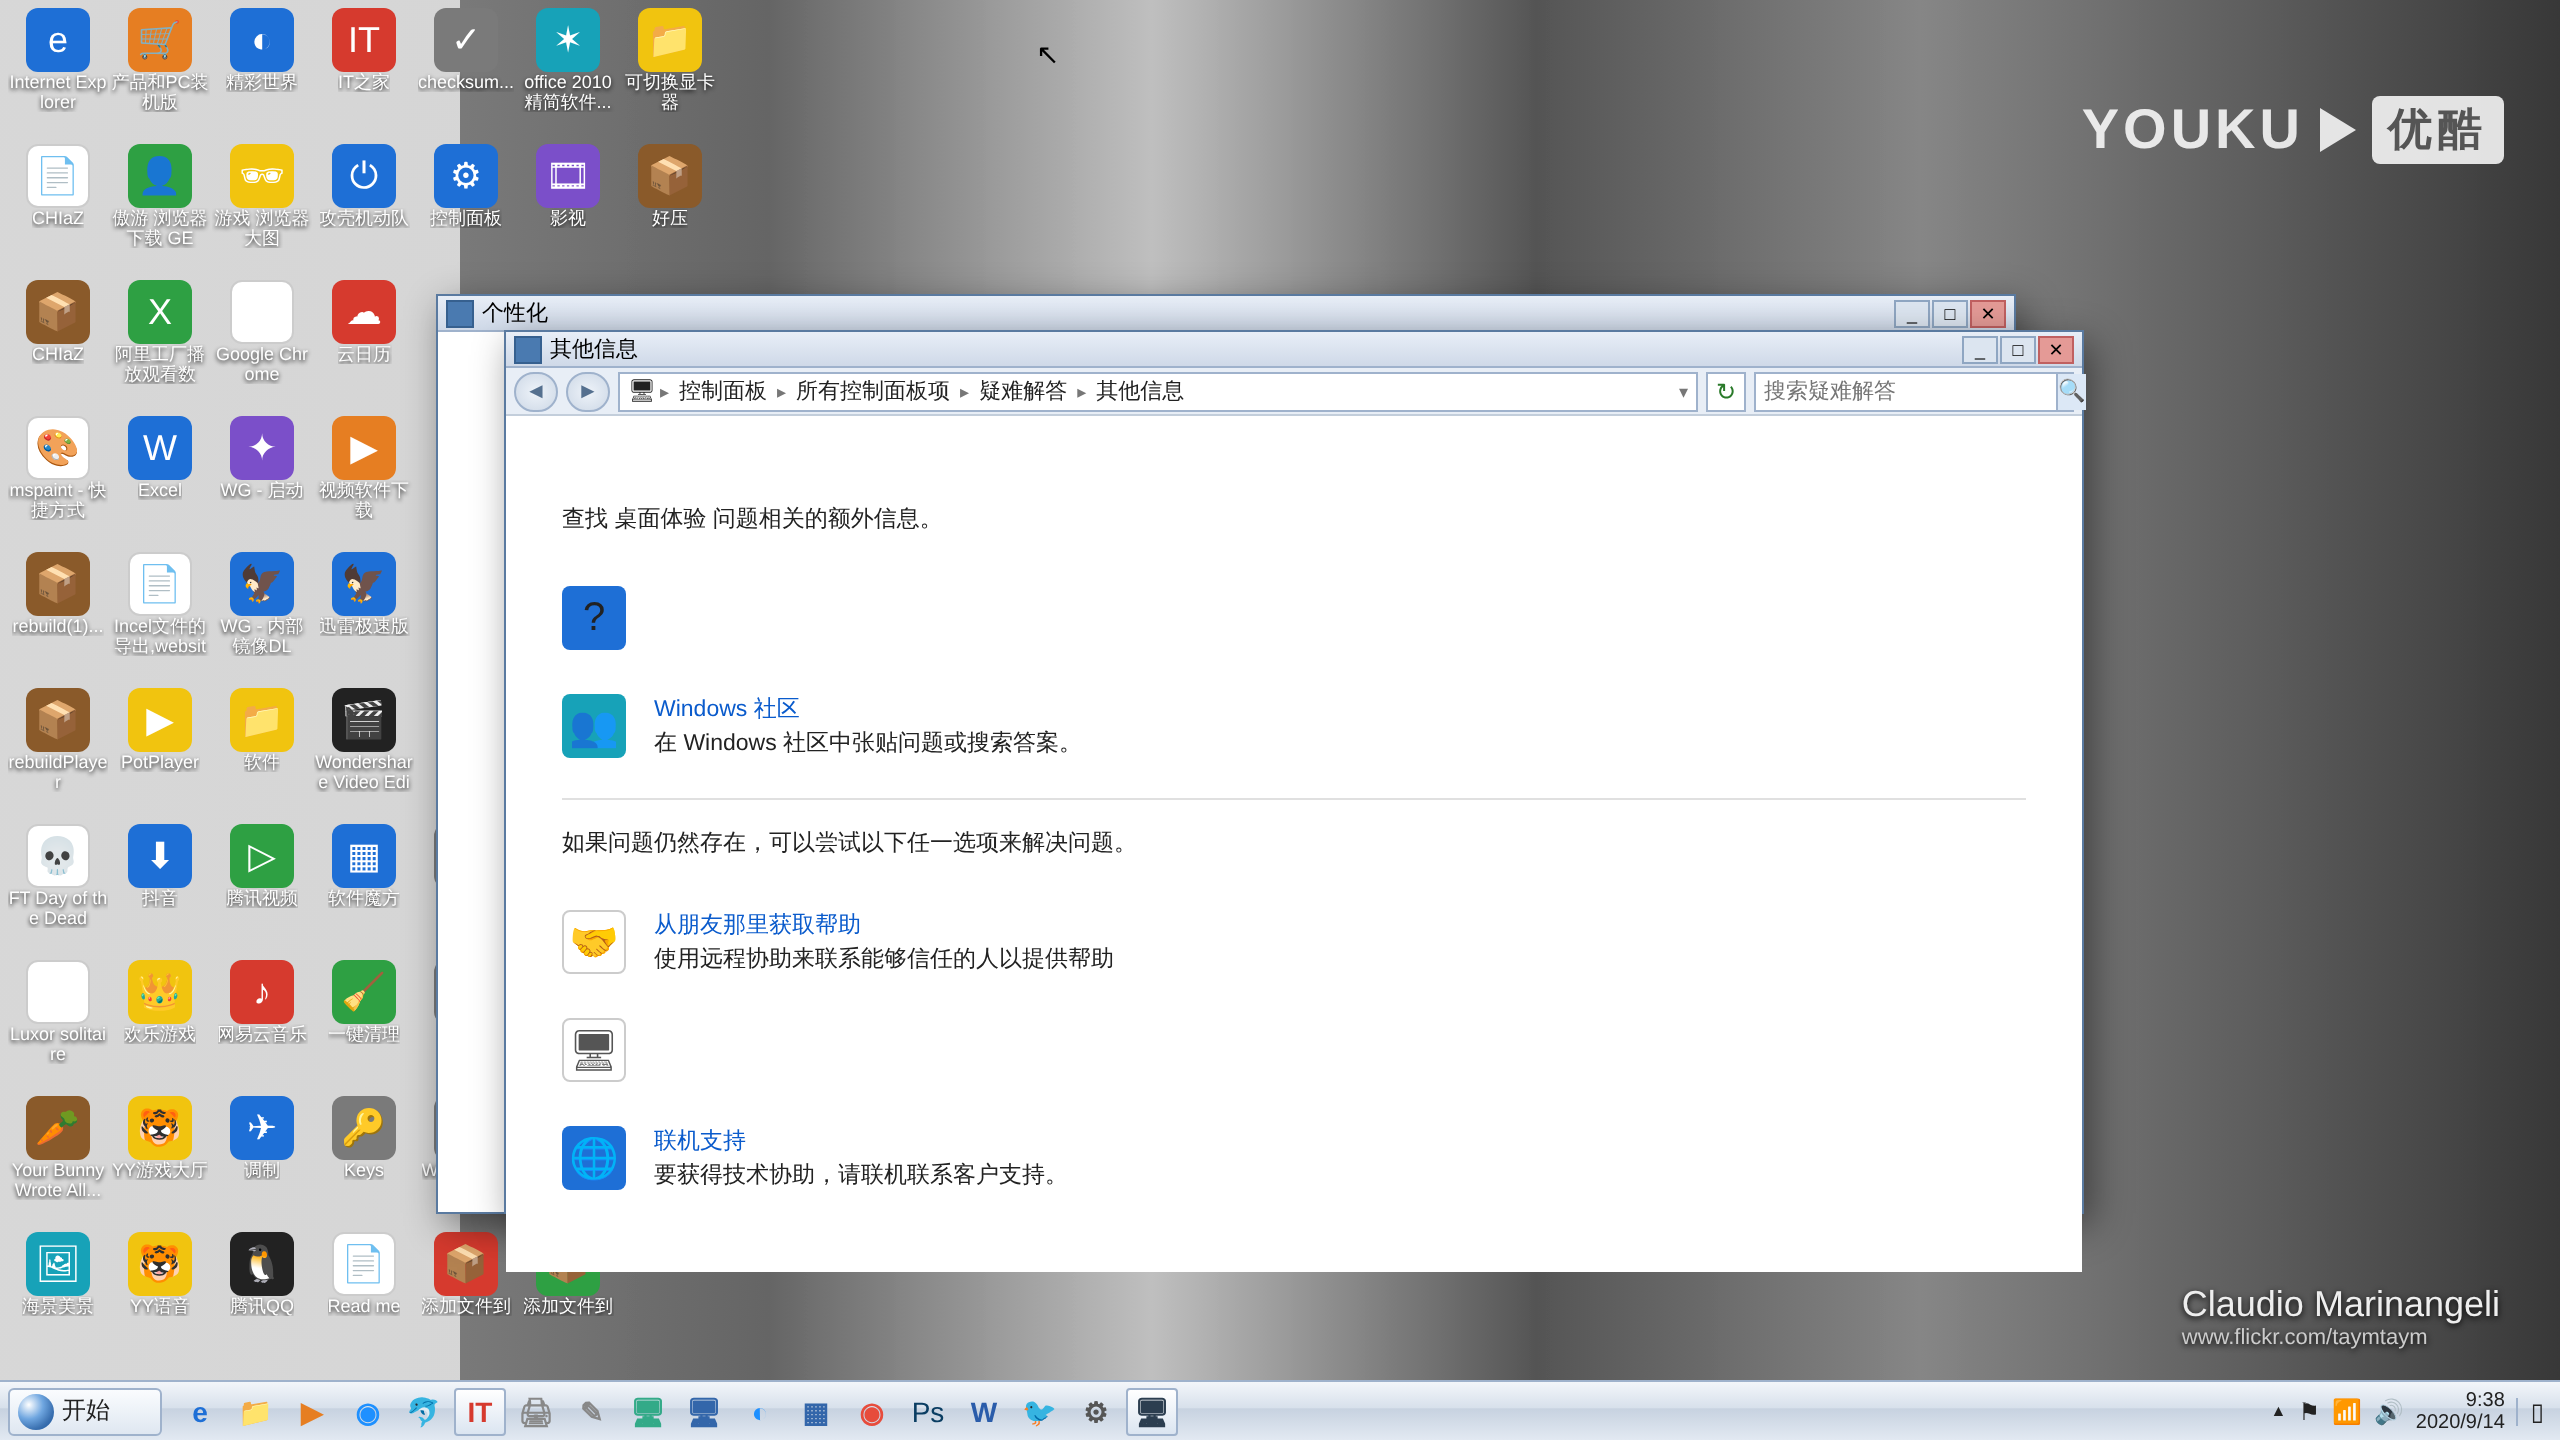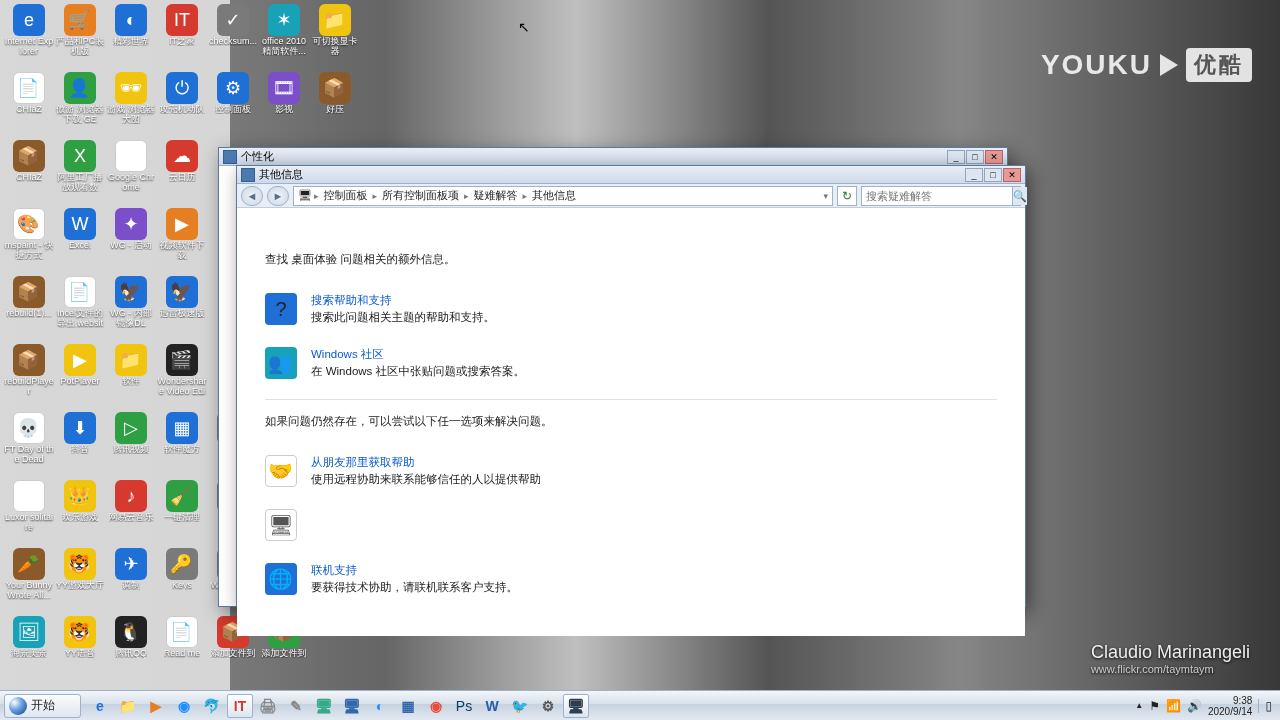--- a/index.html
+++ b/index.html
@@ -311,21 +311,21 @@
   <div class="titlebar">
     <div class="sys"></div>
     <span>个性化</span>
     <div class="spacer"></div>
     <div class="wbtn">_</div>
     <div class="wbtn">□</div>
     <div class="wbtn close">✕</div>
   </div>
 </div>
 
-<div class="window" style="left:236px; top:165px; width:790px; height:442px; z-index:2">
+<div class="window" style="left:252px; top:165px; width:790px; height:442px; z-index:2">
   <div class="titlebar">
     <div class="sys"></div>
     <span>其他信息</span>
     <div class="spacer"></div>
     <div class="wbtn">_</div>
     <div class="wbtn">□</div>
     <div class="wbtn close">✕</div>
   </div>
   <div class="addrbar">
     <div class="navbtn">◄</div>
@@ -346,24 +346,20 @@
     <div class="searchbox">
       <input placeholder="搜索疑难解答" style="">
       <div class="sbtn">🔍</div>
     </div>
   </div>
   <div class="content">
     <div class="intro">查找 桌面体验 问题相关的额外信息。</div>
     <div id="rows-a">
         <div class="row">
           <div class="ricon c-blue">?</div>
-      <div class="rtext">
-        <a>搜索帮助和支持</a>
-        <div class="desc">搜索此问题相关主题的帮助和支持。</div>
-      </div>
         </div>
         <div class="row">
           <div class="ricon c-cyan">👥</div>
       <div class="rtext">
         <a>Windows 社区</a>
         <div class="desc">在 Windows 社区中张贴问题或搜索答案。</div>
       </div>
         </div>
       </div>
     <hr>

